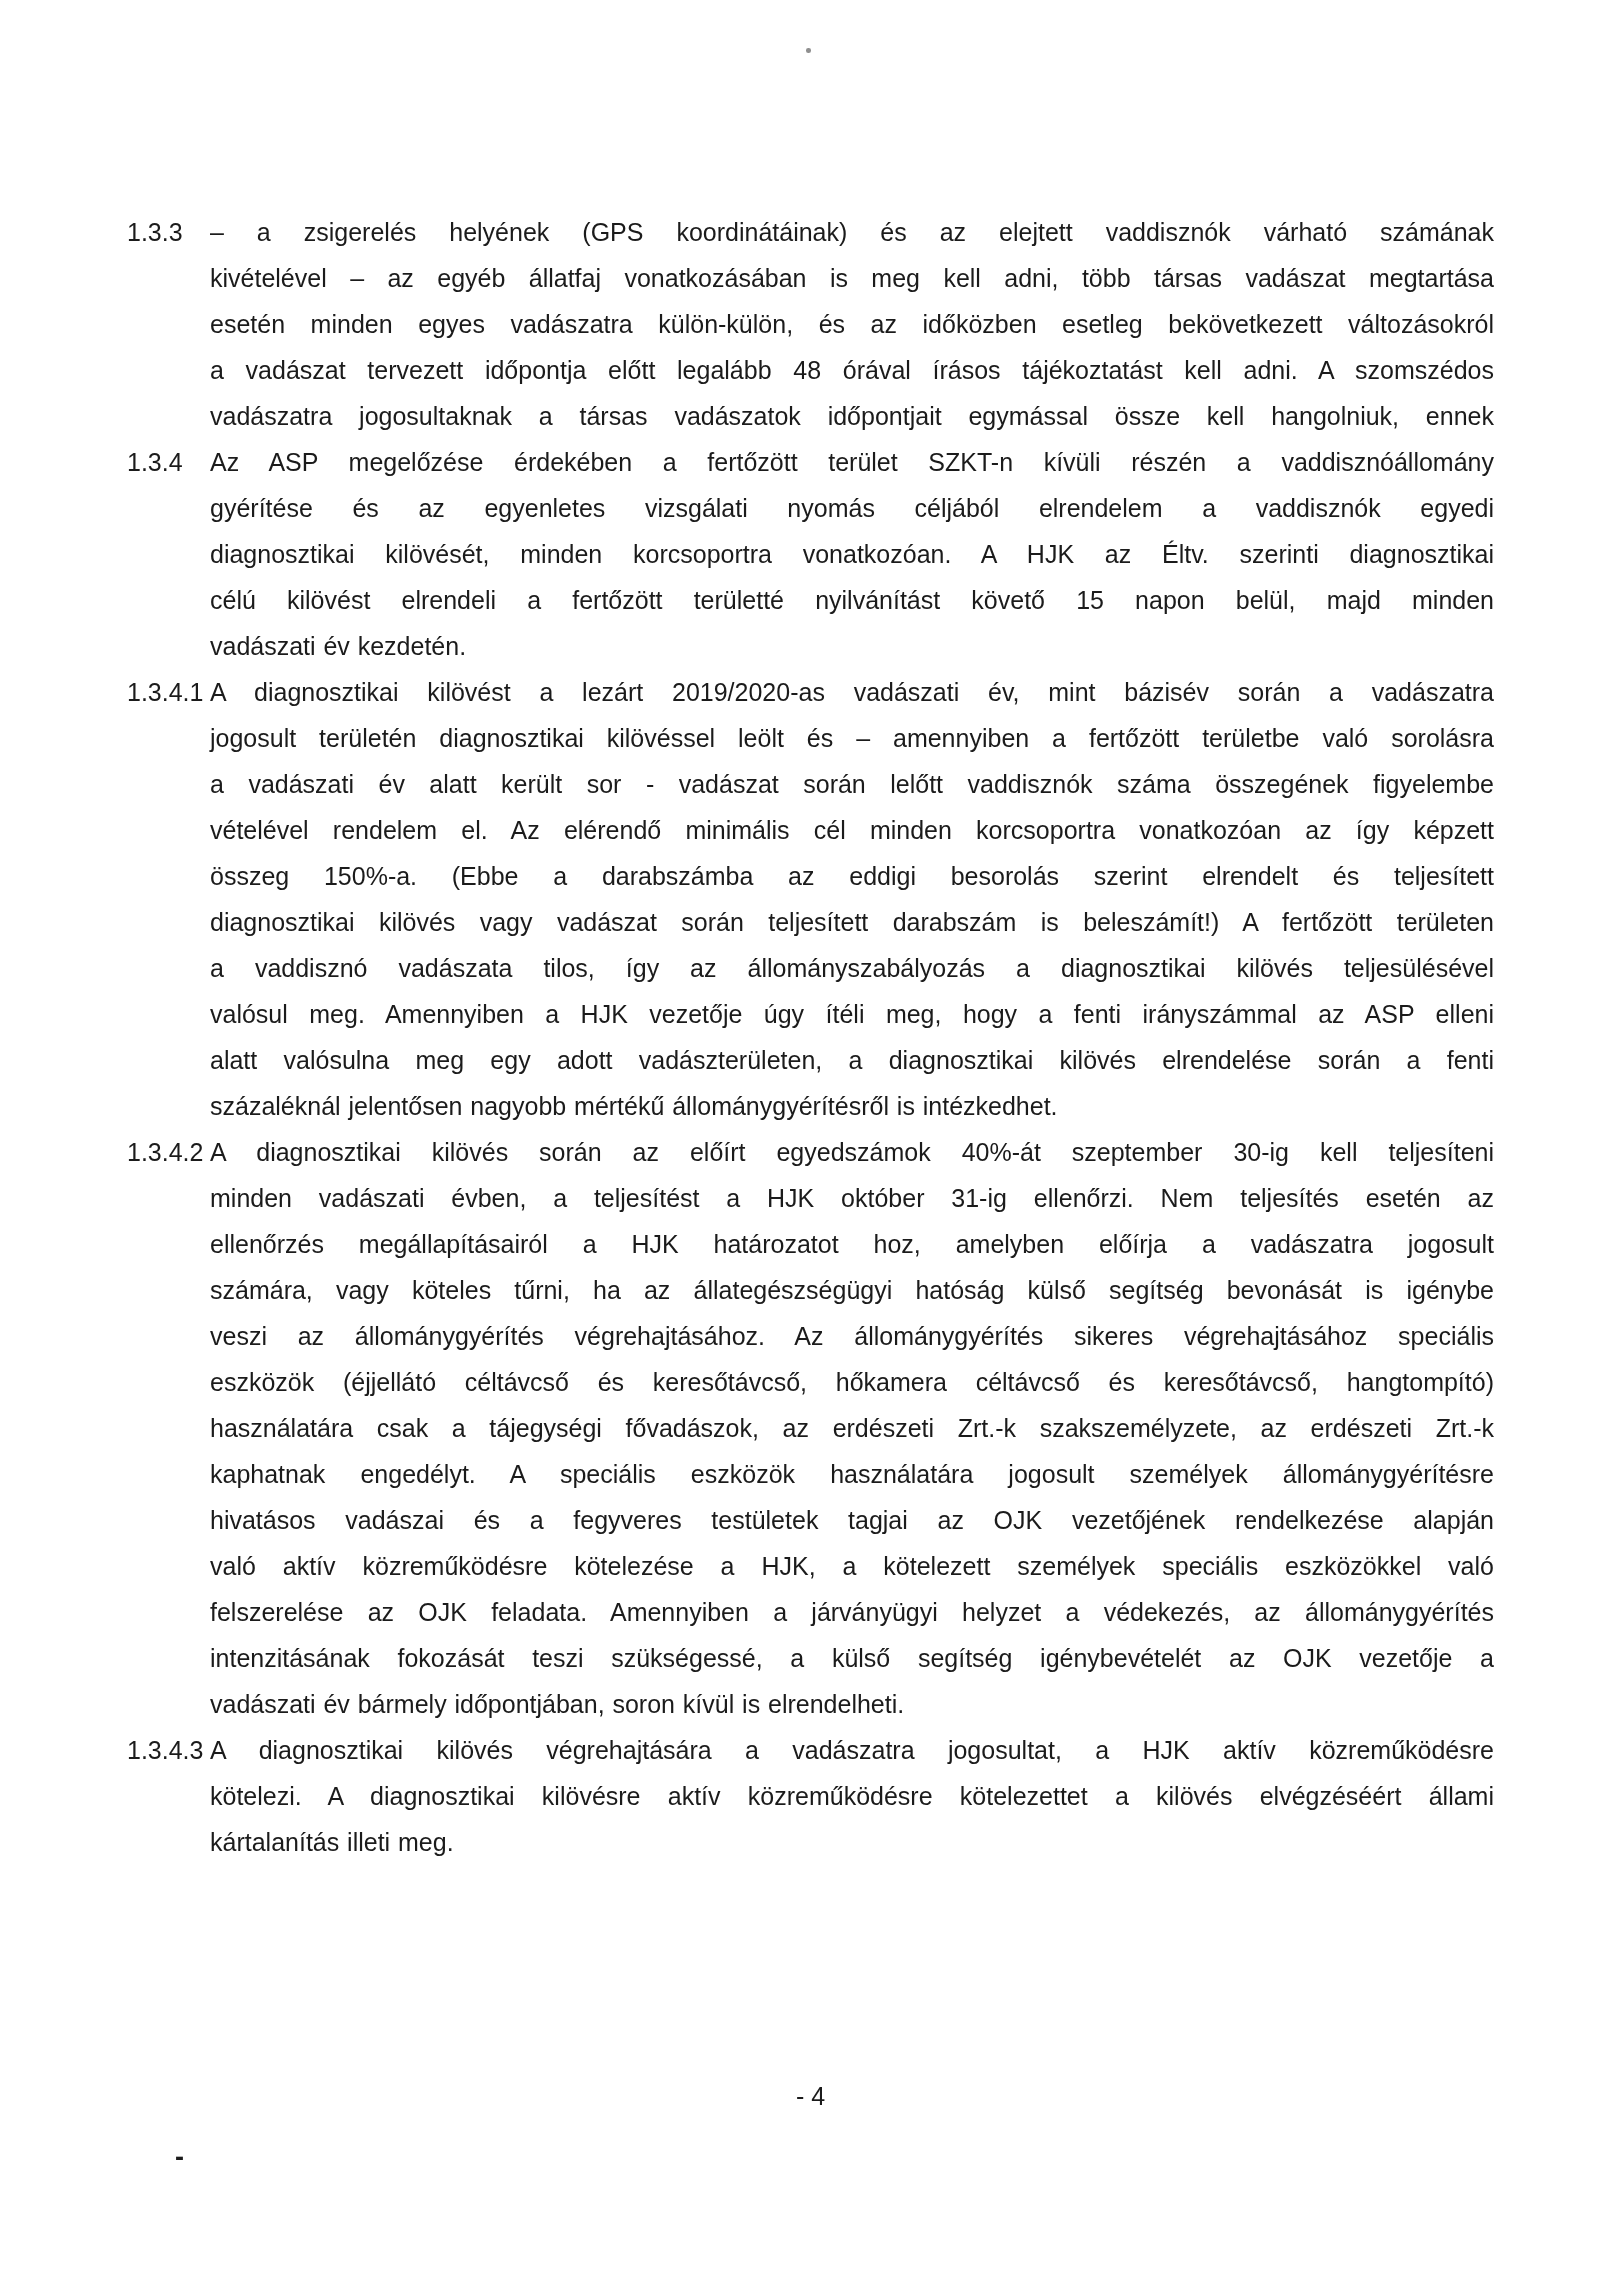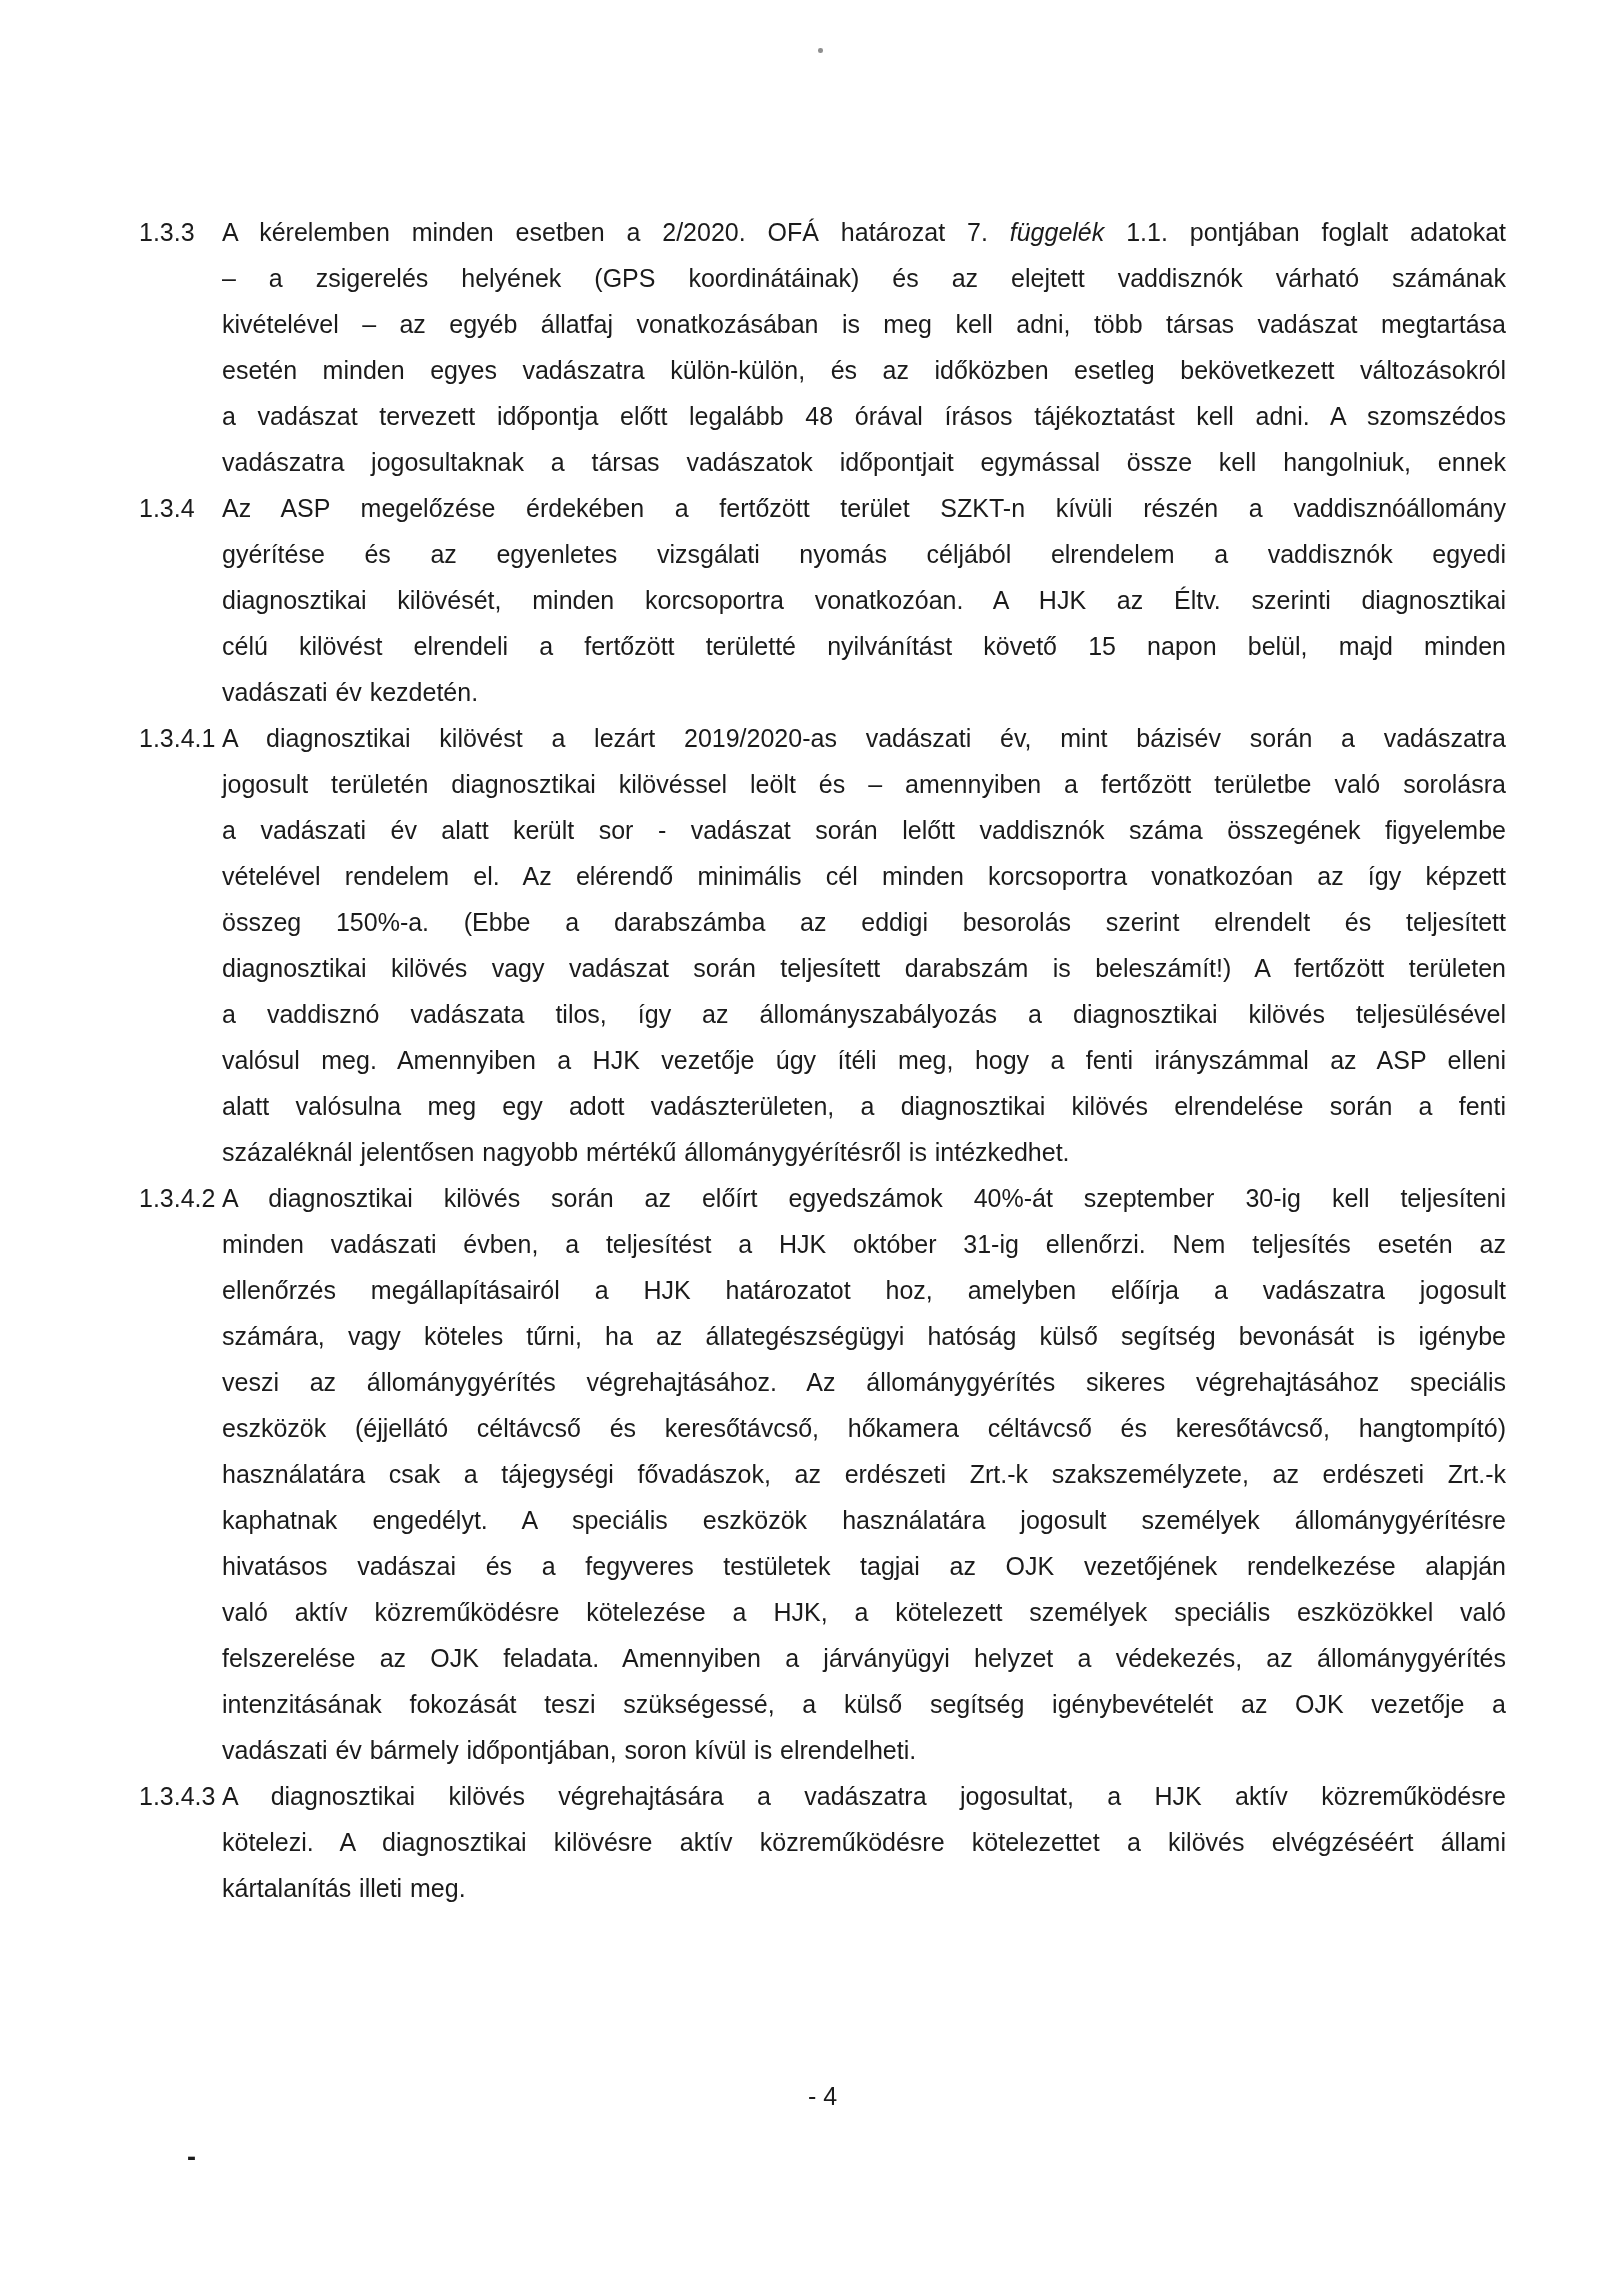--- a/index.html
+++ b/index.html
@@ -4,21 +4,21 @@
 <style>
   html, body { margin: 0; padding: 0; }
   body {
     width: 1621px; height: 2281px;
     background: #ffffff;
     position: relative;
     font-family: "Liberation Sans", "DejaVu Sans", sans-serif;
     color: #1b1b1b;
     overflow: hidden;
   }
-  .page { position: absolute; inset: 0; background: #ffffff; margin-left: 12px; }
+  .page { position: absolute; inset: 0; background: #ffffff; }
   .content {
     position: absolute;
     left: 127px; top: 209px;
     width: 1367px;
   }
   .sec { display: flex; align-items: flex-start; }
   .sec-num {
     flex: 0 0 83px;
     font-size: 25px;
     line-height: 46px;
@@ -59,21 +59,20 @@
 </head>
 <body>
 
 <div class="page">
   <div class="speck"></div>
 
   <div class="content">
       <div class="sec">
         <div class="sec-num">1.3.3</div>
         <div class="sec-body">
-          <div class="ln"><span>A kérelemben minden esetben a 2/2020. OFÁ határozat 7. </span><span class="it">függelék</span><span> 1.1. pontjában foglalt adatokat</span></div>
           <div class="ln">– a zsigerelés helyének (GPS koordinátáinak) és az elejtett vaddisznók várható számának</div>
           <div class="ln">kivételével – az egyéb állatfaj vonatkozásában is meg kell adni, több társas vadászat megtartása</div>
           <div class="ln">esetén minden egyes vadászatra külön-külön, és az időközben esetleg bekövetkezett változásokról</div>
           <div class="ln">a vadászat tervezett időpontja előtt legalább 48 órával írásos tájékoztatást kell adni. A szomszédos</div>
           <div class="ln">vadászatra jogosultaknak a társas vadászatok időpontjait egymással össze kell hangolniuk, ennek</div>
         </div>
       </div>
       <div class="sec">
         <div class="sec-num">1.3.4</div>
         <div class="sec-body">

